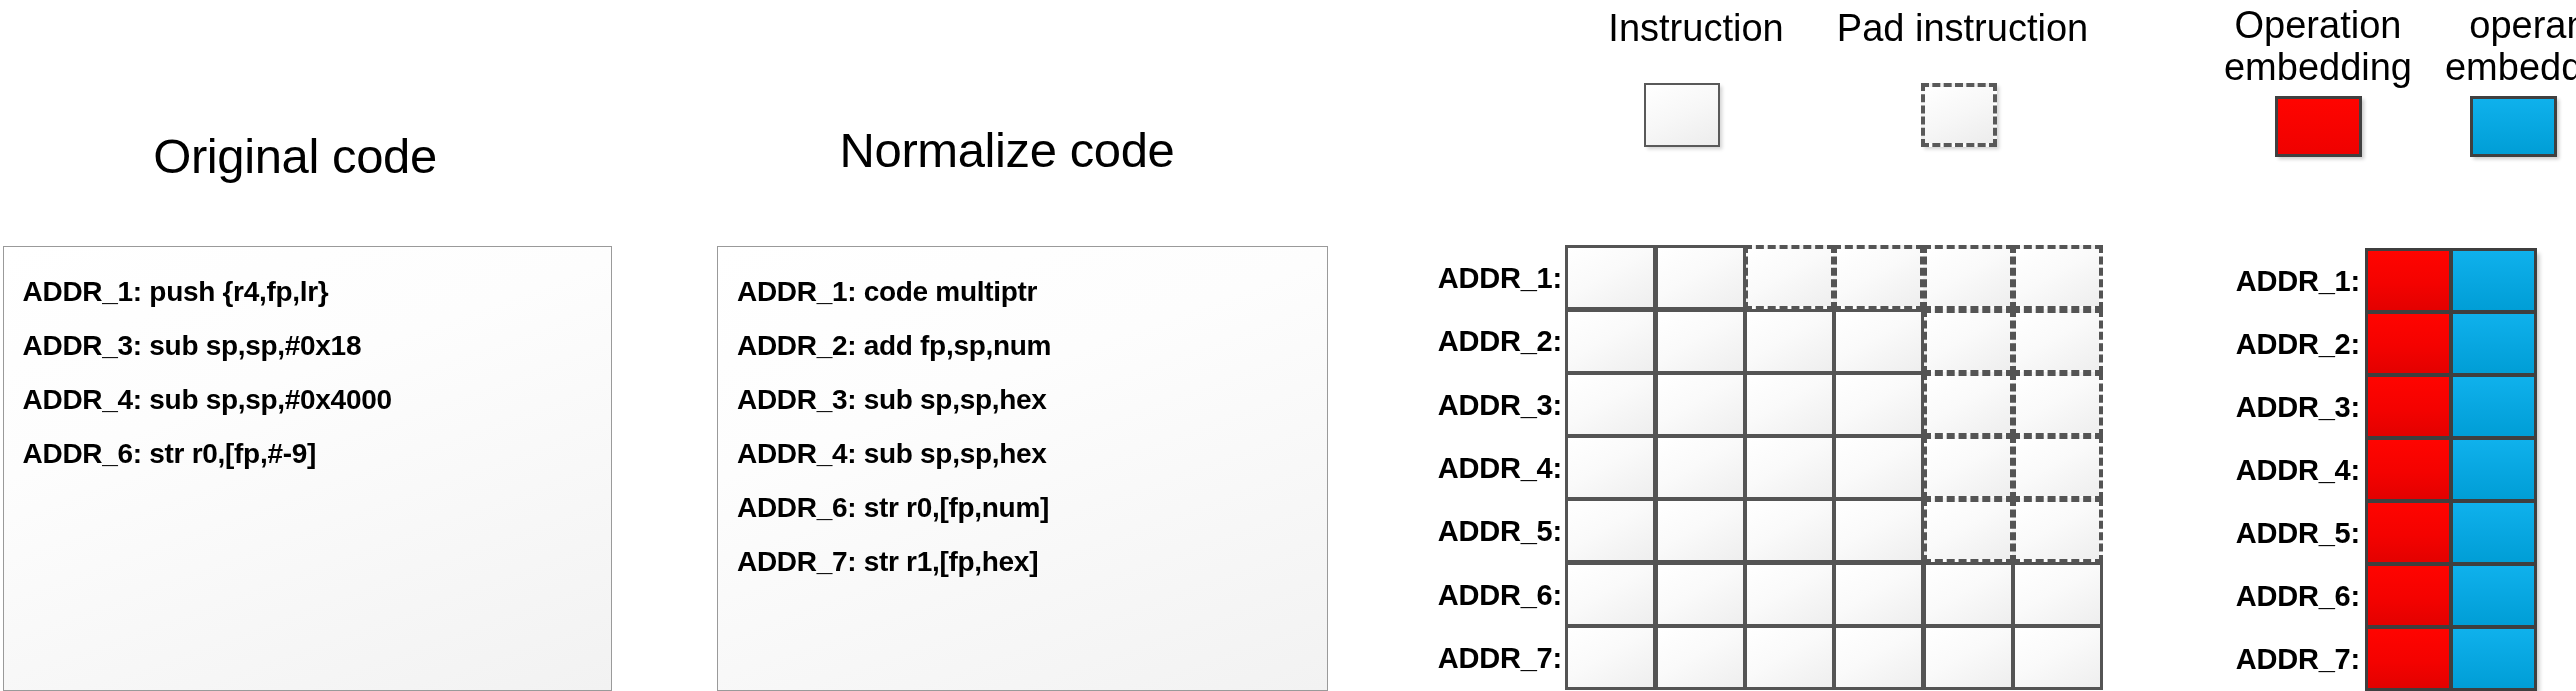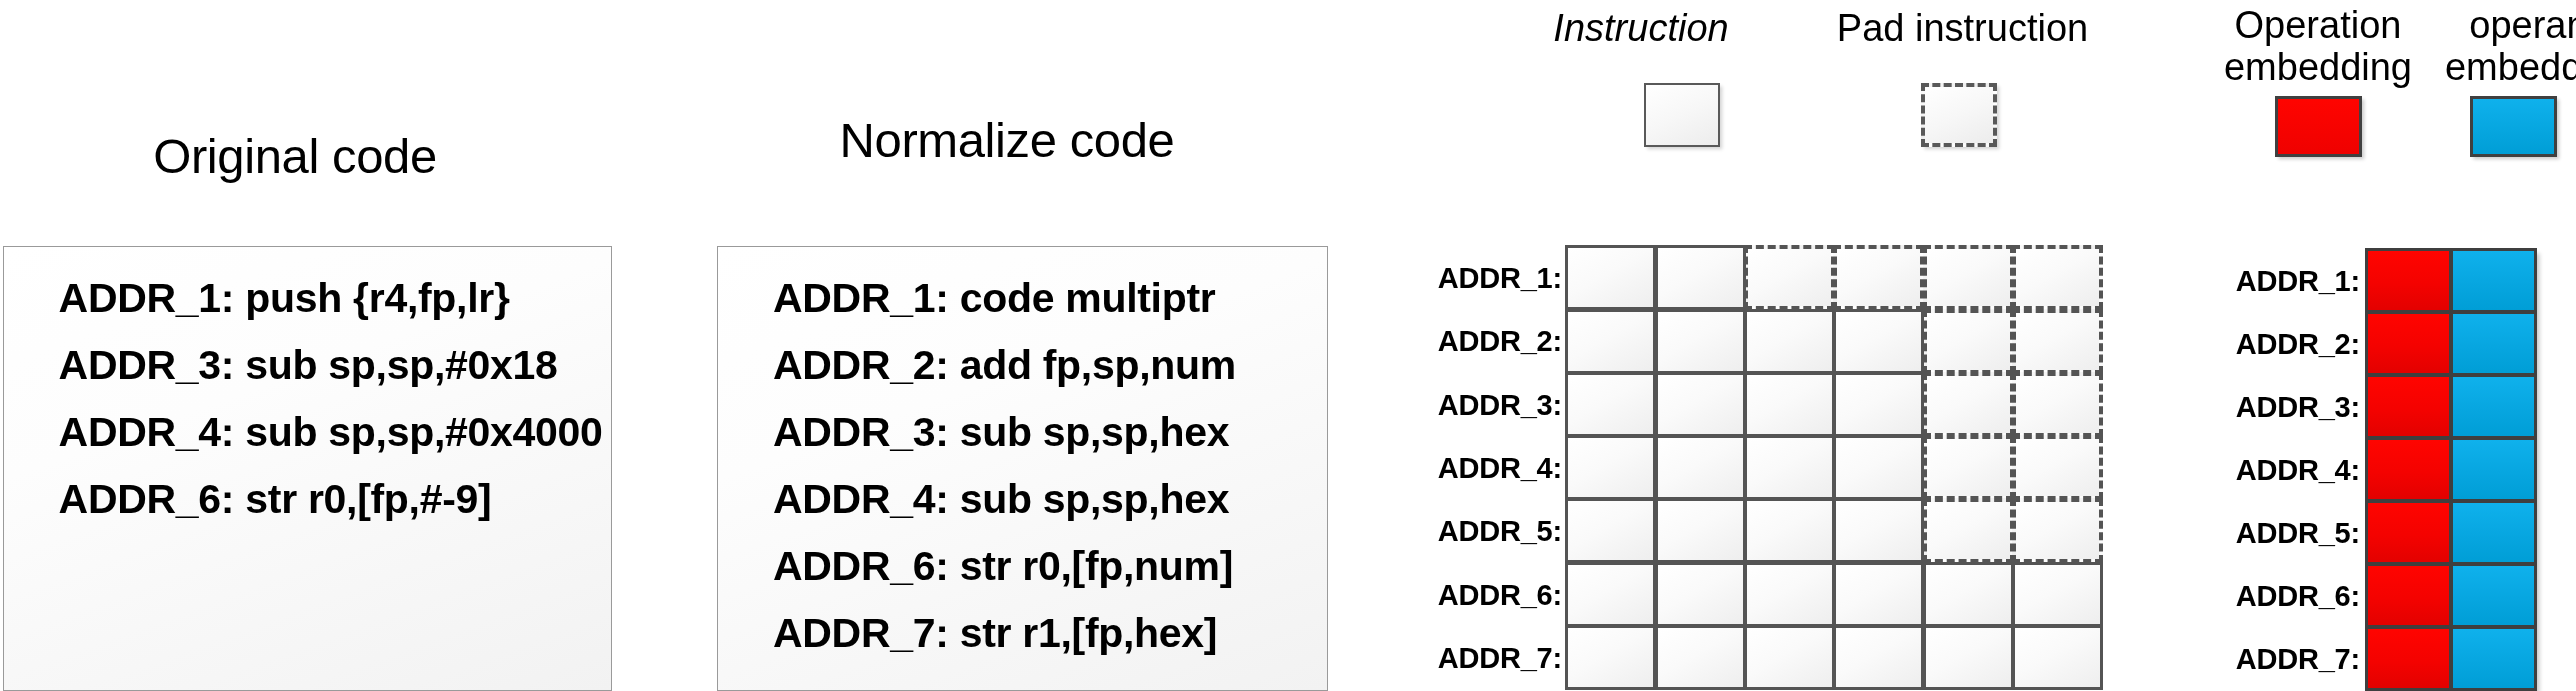--- a/index.html
+++ b/index.html
@@ -19,24 +19,23 @@
 
   
   .code-panel{
     border:1.7px solid #9a9a9a;
     background:linear-gradient(160deg,#ffffff 0%,#fdfdfd 35%,#f2f2f2 100%);
     box-sizing:border-box;
     padding:31px 19px 21px 19px;
     display:flex;flex-direction:column;justify-content:flex-start;
   }
   .code-line{
-    font-size:41px;font-weight:bold;line-height:1.0;
+    font-size:28px;font-weight:bold;line-height:1.0;
     white-space:nowrap;letter-spacing:-0.3px;
     margin-bottom:26px;
-    margin-left:36px;
   }
   .code-line:last-child{margin-bottom:0;}
 
   
   .legend-label{
     font-size:38px;font-weight:400;white-space:nowrap;
     text-align:center;line-height:1.12;
   }
   .legend-swatch{
     width:76px;height:64px;box-sizing:border-box;
@@ -86,23 +85,23 @@
     margin:-1.7px 0 0 -1.7px;
   }
   .emb-cell.op{background:linear-gradient(180deg,#ff0400 0%,#f40200 55%,#e30100 100%);}
   .emb-cell.oper{background:linear-gradient(180deg,#0fb1ec 0%,#07a6e0 55%,#009ed6 100%);}
 </style>
 </head>
 <body>
 
 <div class="abs col-title" style="left:52px;top:130px;width:486px;">Original code</div>
 
-<div class="abs col-title" style="left:764px;top:114px;width:486px;">Normalize code</div>
-
-<div class="abs legend-label" style="left:1511px;top:7px;width:260px;font-style:italic;">Instruction</div>
+<div class="abs col-title" style="left:764px;top:124px;width:486px;">Normalize code</div>
+
+<div class="abs legend-label" style="left:1566px;top:7px;width:260px;">Instruction</div>
 <div class="abs legend-swatch solid" style="left:1644px;top:83px;"></div>
 
 <div class="abs legend-label" style="left:1789px;top:7px;width:347px;">Pad instruction</div>
 <div class="abs legend-swatch dashed" style="left:1921px;top:83px;"></div>
 
 <div class="abs legend-label" style="left:2205px;top:3.5px;width:226px;">
   <div>Operation</div>
   <div>embedding</div>
 </div>
 <div class="abs legend-color" style="left:2275px;top:96px;background:linear-gradient(180deg,#ff0400 0%,#ef0100 100%);"></div>

